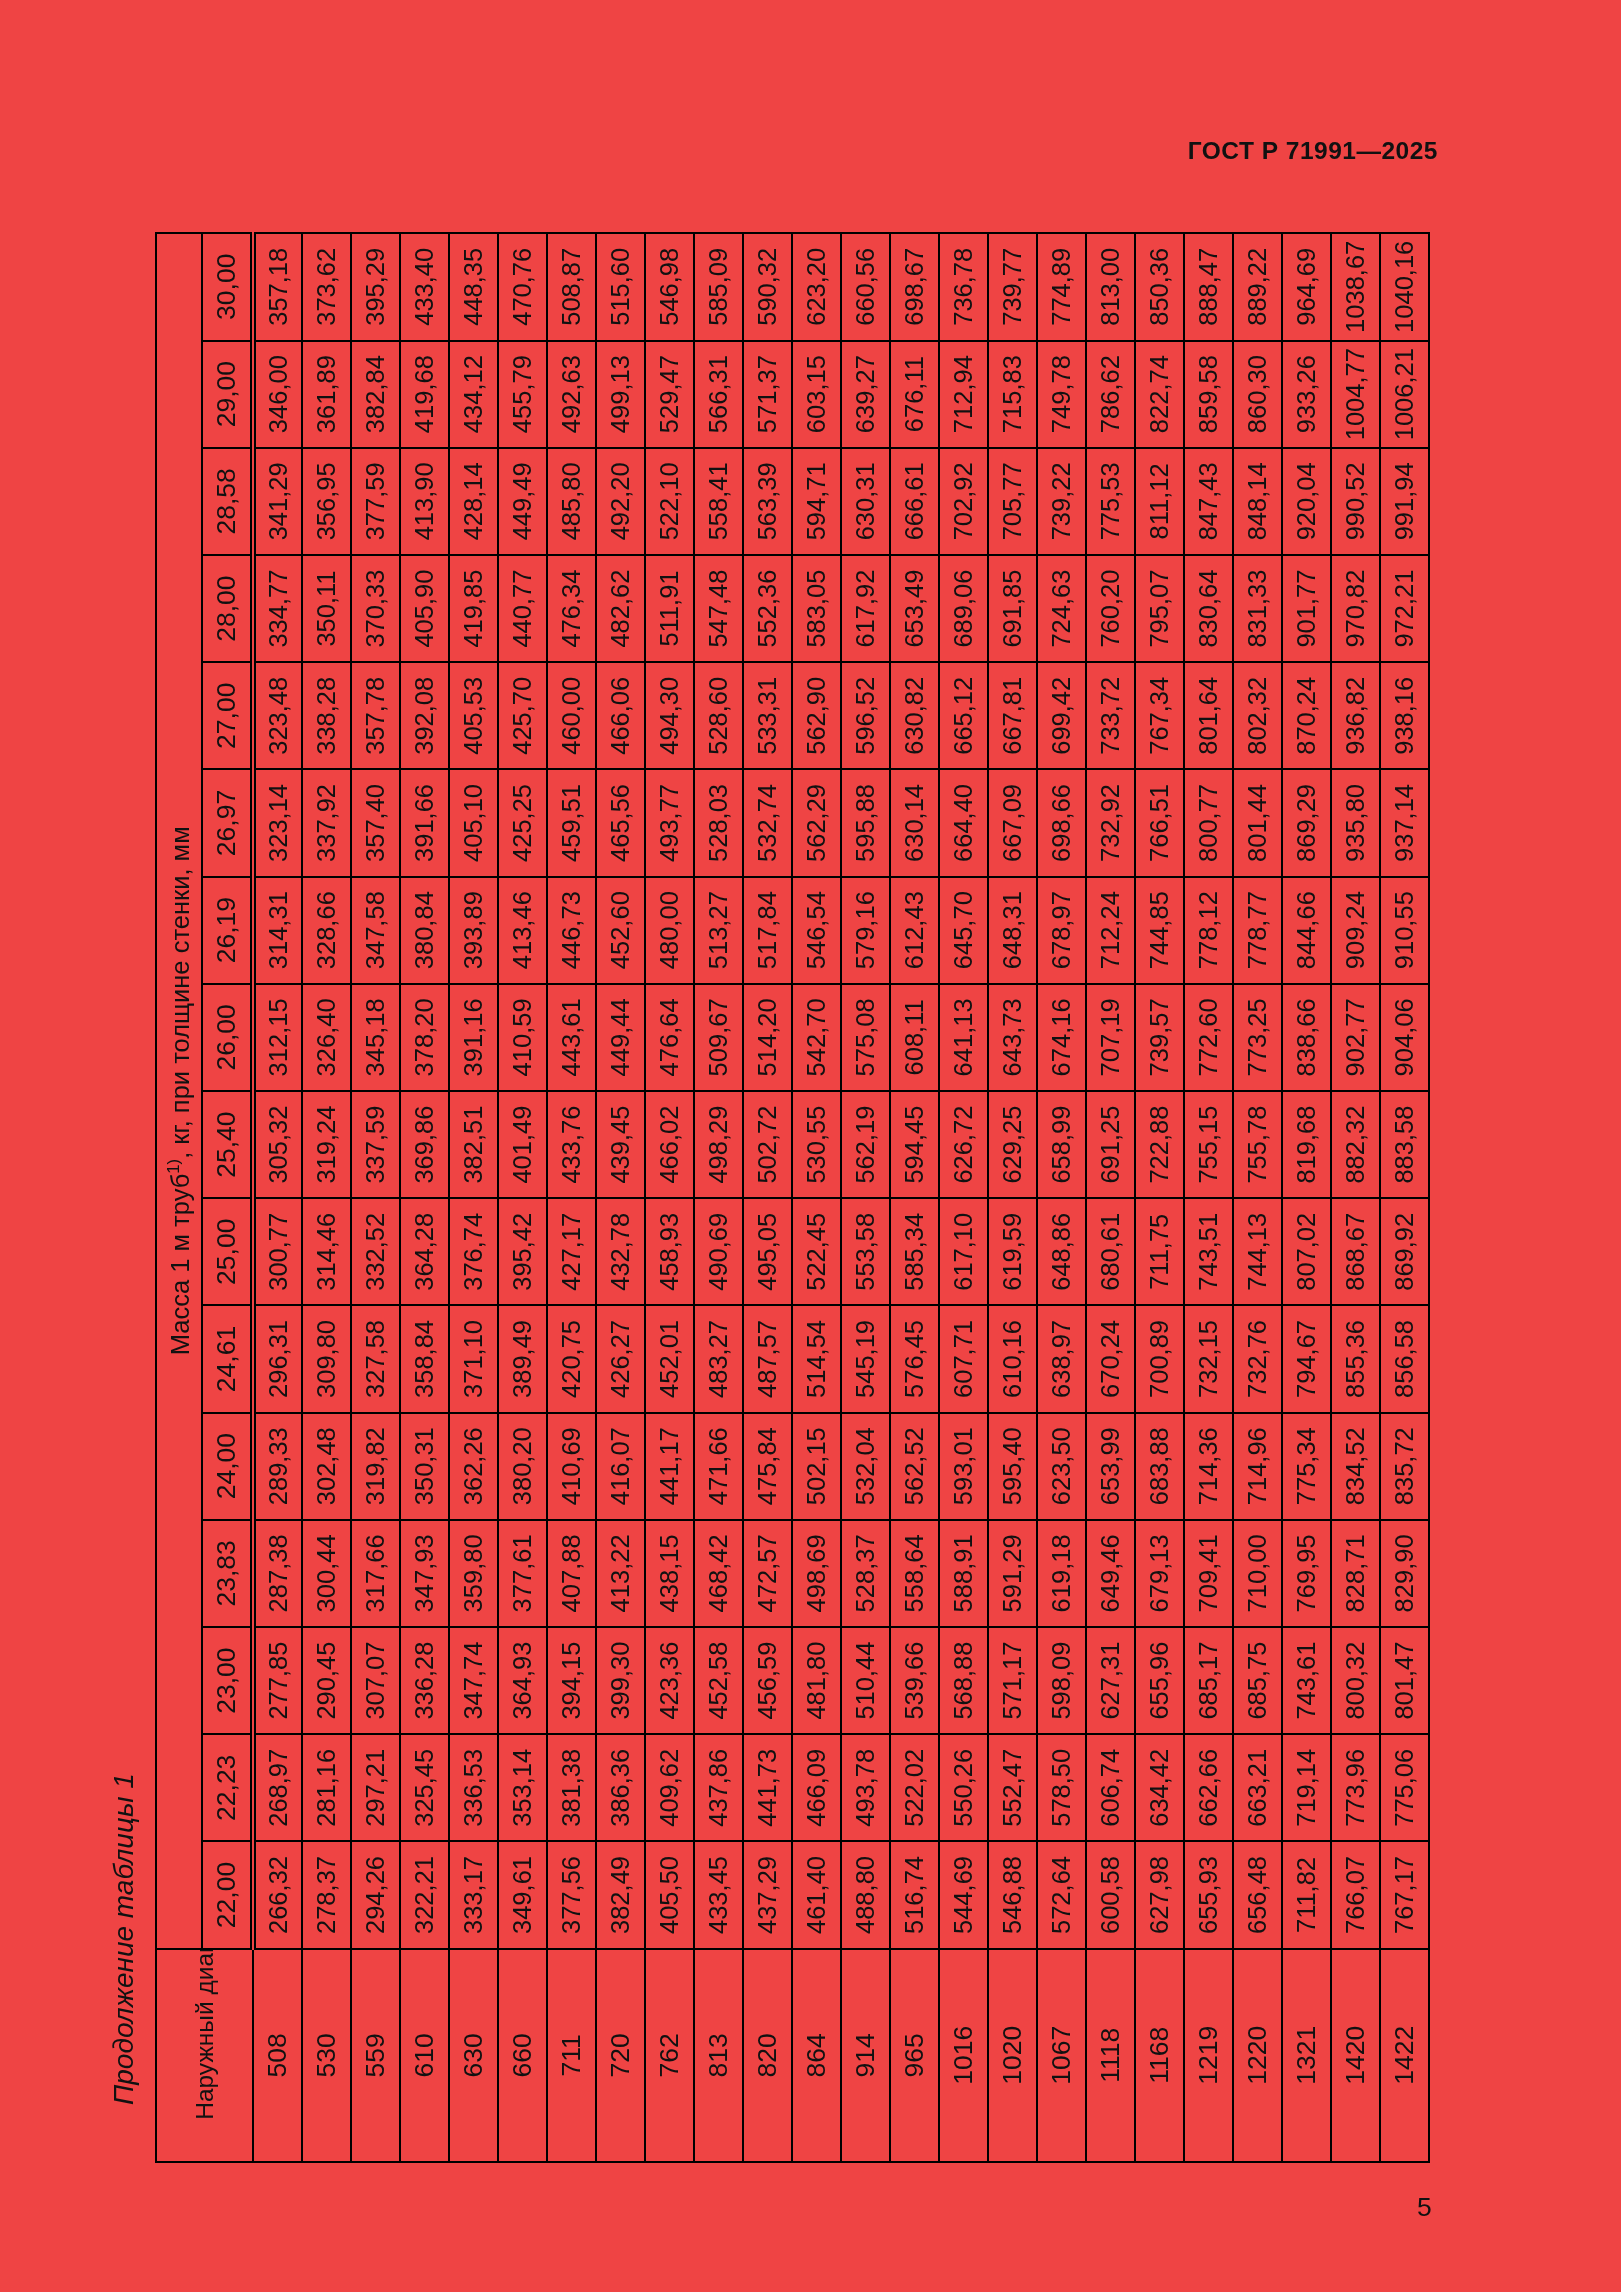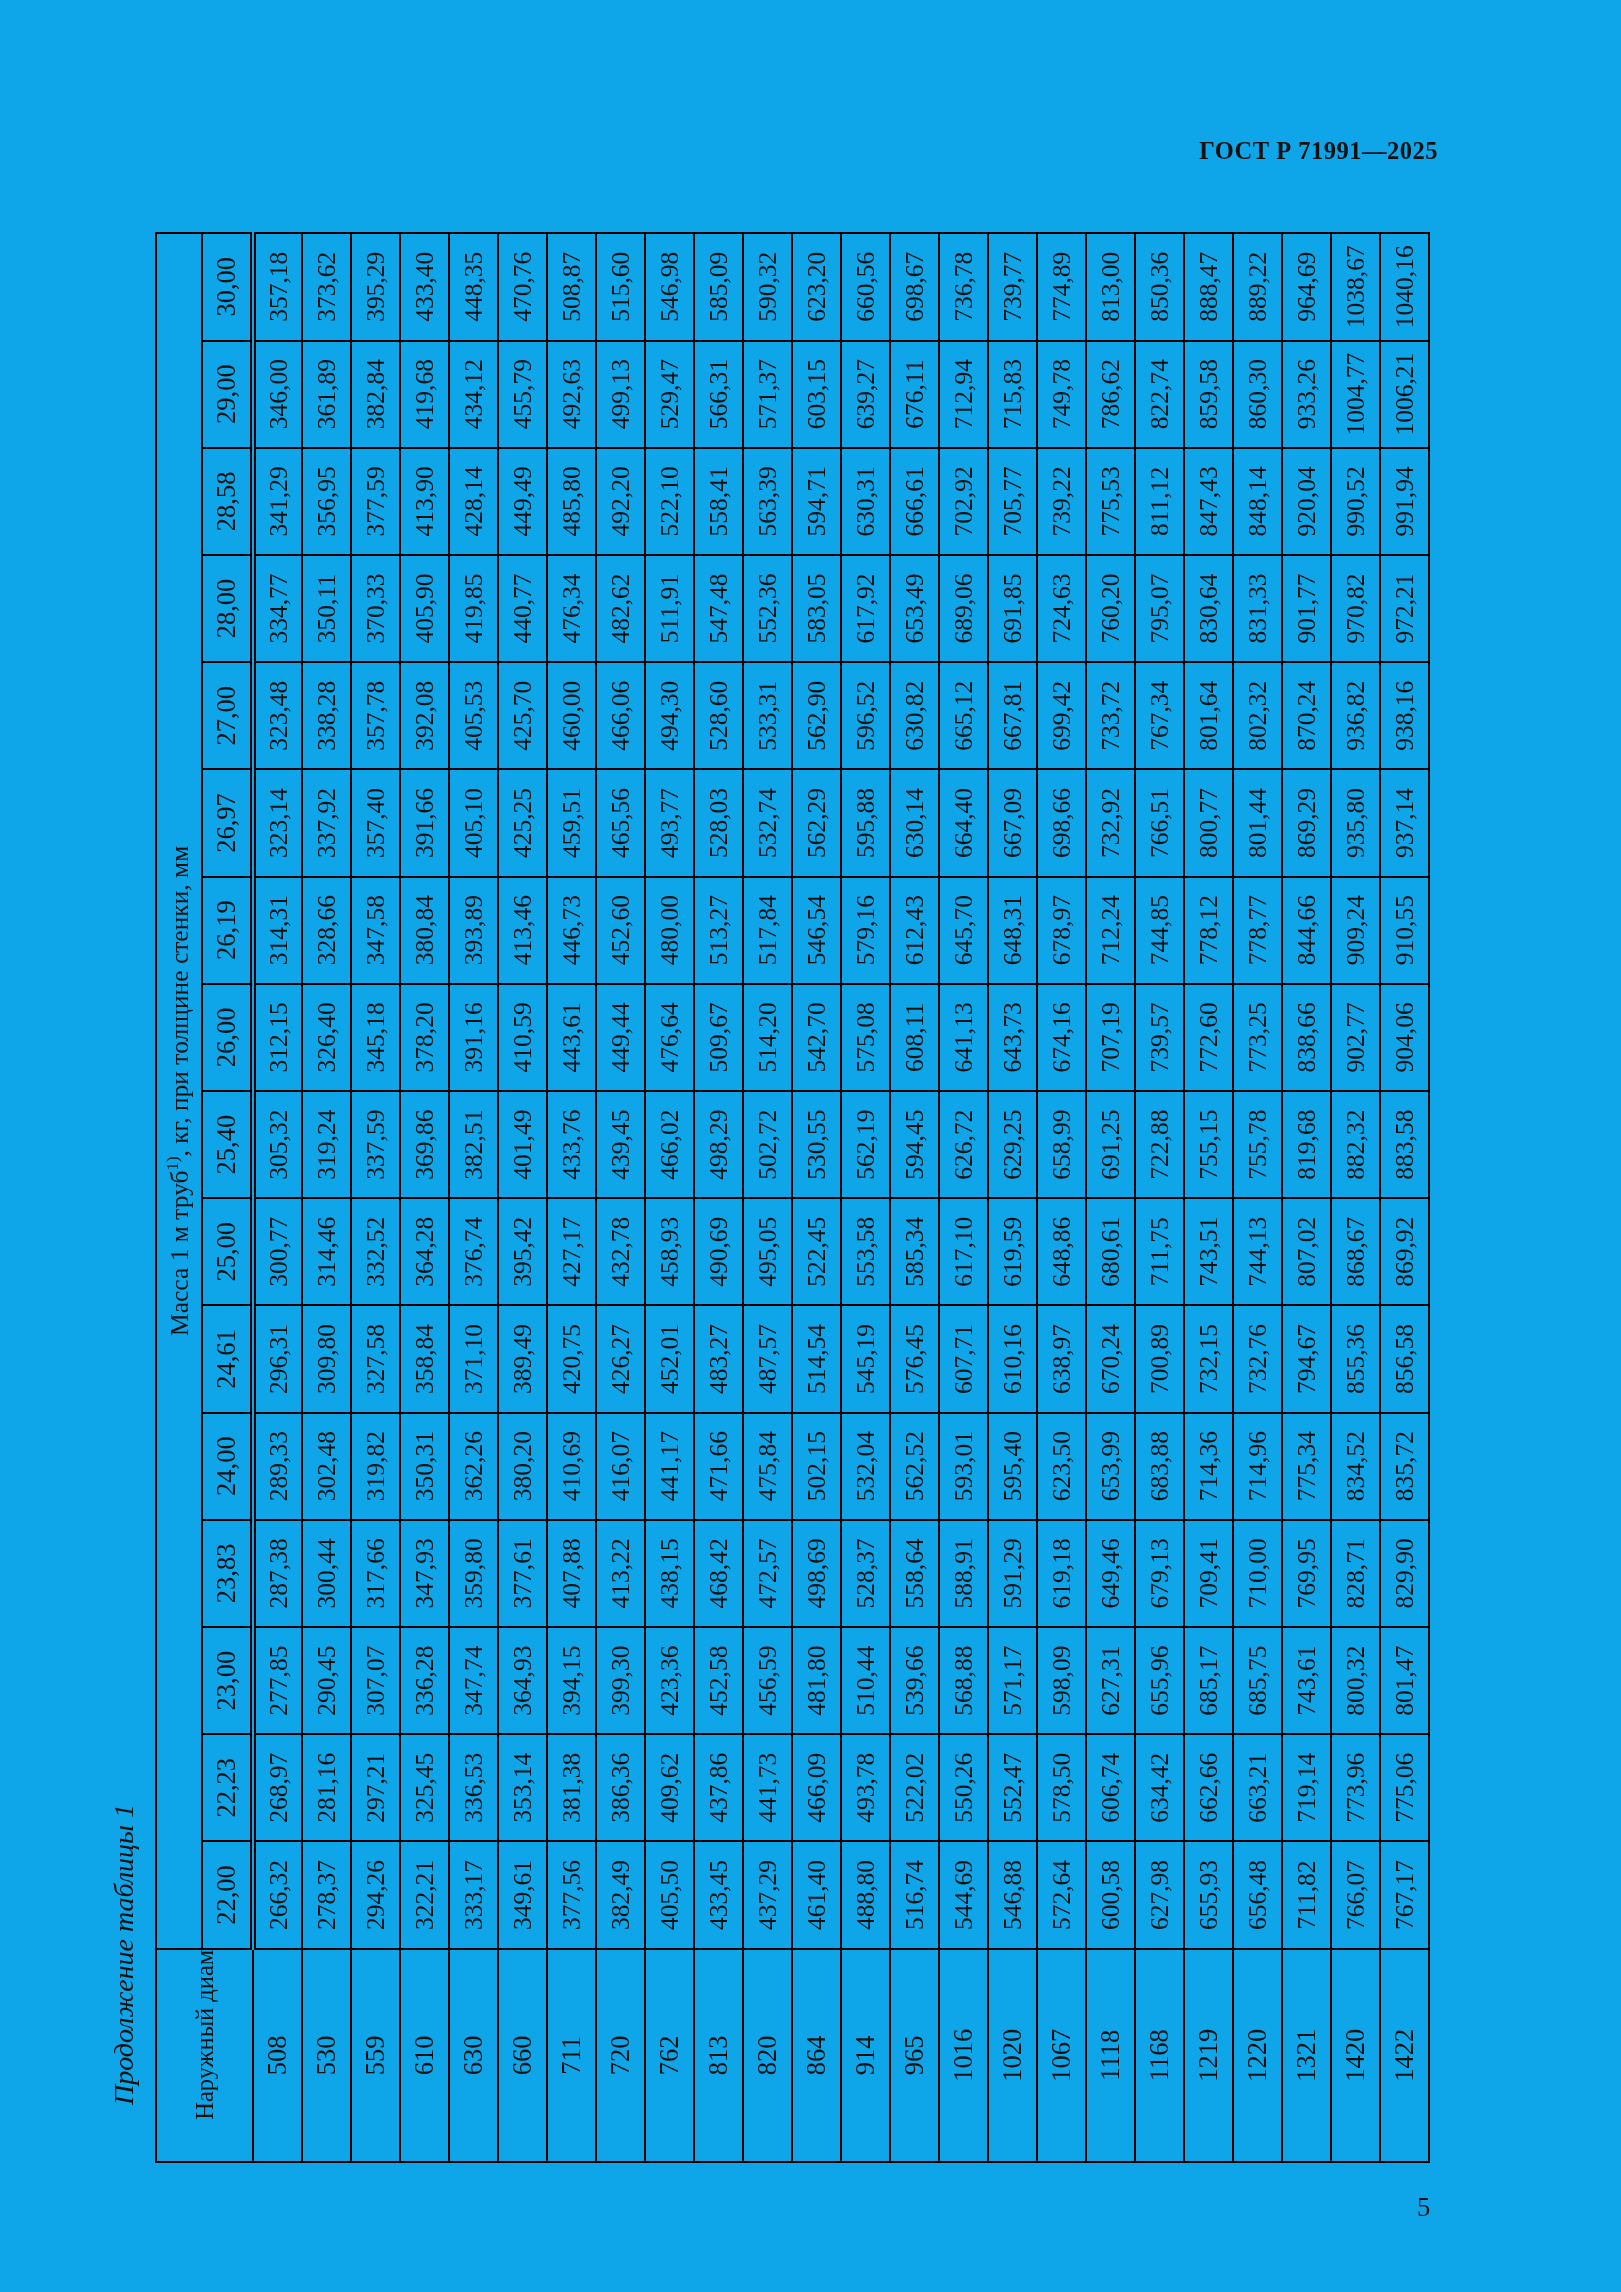--- a/index.html
+++ b/index.html
@@ -1,18 +1,18 @@
 <!DOCTYPE html>
 <html><head>
 <meta charset="utf-8">
 <style>
   html,body{margin:0;padding:0;background:#888;}
   .page{
-    position:relative; width:1621px; height:2293px; background:#0ea5e9;
-    font-family:Liberation Serif, serif; color:#111; overflow:hidden;
+    position:relative; width:1621px; height:2293px; background:#ef4444;
+    font-family:Liberation Sans, sans-serif; color:#111; overflow:hidden;
     margin:0 auto;
   }
   .doc-ref{
     position:absolute; top:137px; right:183px;
     font-size:24.5px; font-weight:bold; letter-spacing:0.5px; white-space:nowrap;
   }
   .caption-rot{
     position:absolute; left:108px; top:2105px;
     transform:rotate(-90deg); transform-origin:0 0;
     font-size:28px; font-style:italic; white-space:nowrap;

